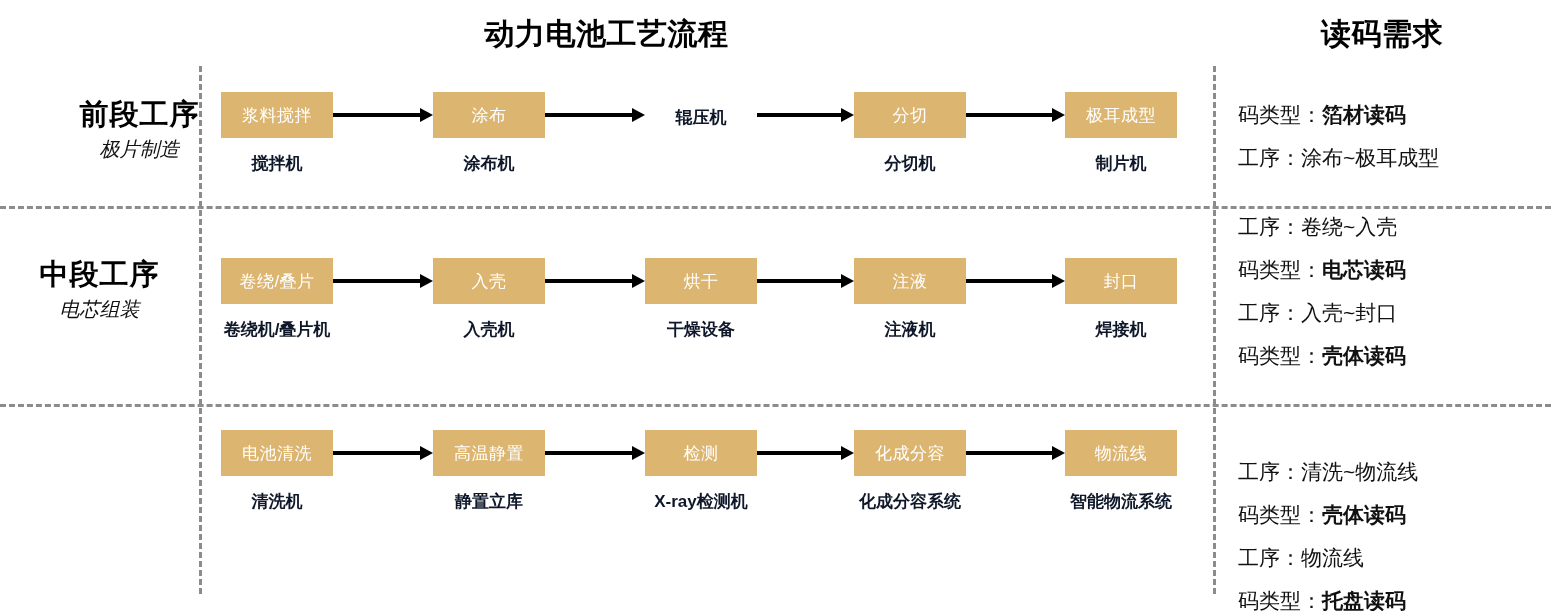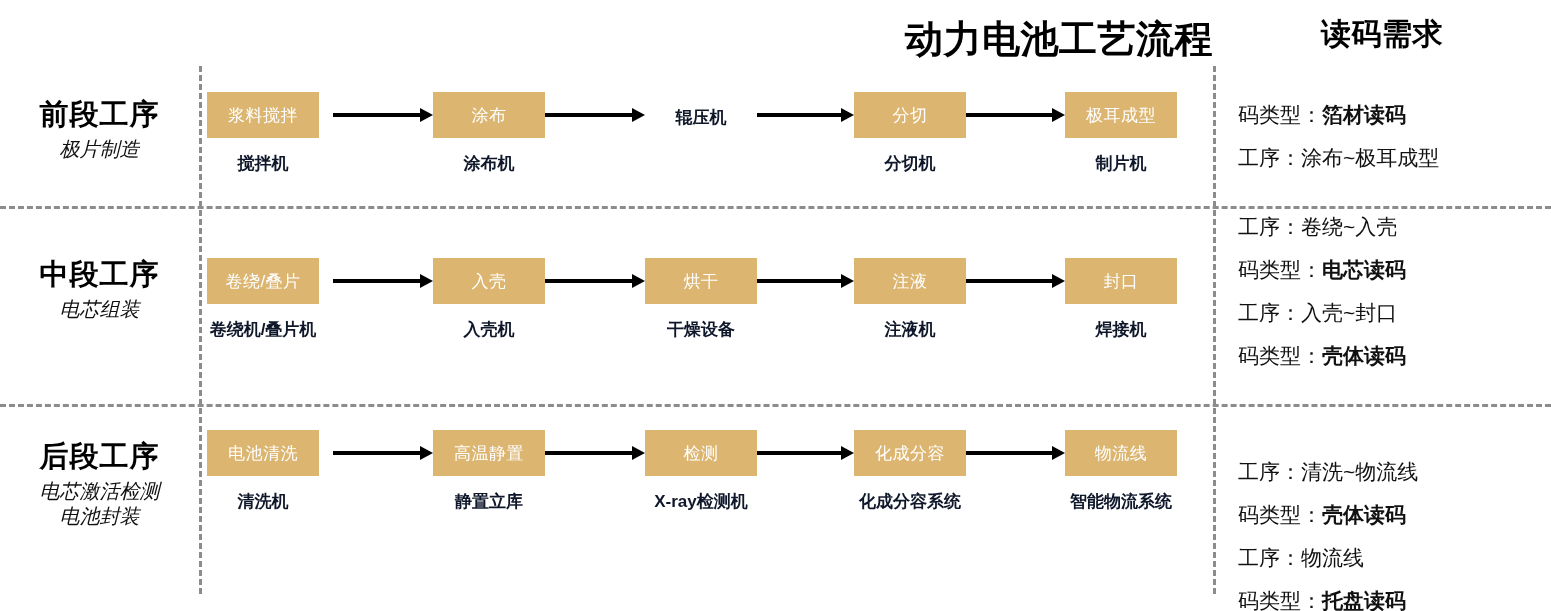--- a/index.html
+++ b/index.html
@@ -8,21 +8,21 @@
     font-family:"Liberation Sans","DejaVu Sans",sans-serif;
     color:#111111;overflow:hidden;position:relative;
   }
   #root{position:relative;width:1551px;height:611px;}
 
   
   .hdr{
     position:absolute;font-weight:bold;color:#000;
     letter-spacing:0.5px;white-space:nowrap;
   }
-  #flow-title{left:0;top:14px;width:1213px;text-align:right;font-size:38px;}
+  #flow-title{left:0;top:14px;width:1213px;text-align:center;font-size:30px;}
   #req-title{left:1213px;top:14px;width:338px;text-align:center;font-size:30px;}
 
   
   .vdiv{
     position:absolute;width:0;border-left:3px dashed #8c8c8c;
   }
   #vdiv-left{left:199px;top:66px;height:528px;}
   #vdiv-right{left:1213px;top:66px;height:528px;}
   .hdiv{
     position:absolute;left:0;width:1551px;height:0;
@@ -33,21 +33,21 @@
 
   
   .stage{position:absolute;left:0;width:199px;text-align:center;}
   .stage-title{
     font-size:29px;font-weight:bold;color:#000;letter-spacing:1px;
     line-height:1.15;
   }
   .stage-sub{
     font-size:20px;color:#111;line-height:1.25;margin-top:6px;font-style:italic;
   }
-  #stage-1{top:98px;}
+  #stage-1{top:98px;padding-left:40px;}
   #stage-2{top:258px;}
   #stage-3{top:440px;}
 
   
   .flowrow{position:absolute;left:199px;width:1014px;height:120px;}
   #flowrow-1{top:92px;}
   #flowrow-2{top:258px;}
   #flowrow-3{top:430px;}
 
   .node{position:absolute;top:0;width:112px;}
@@ -55,21 +55,21 @@
     width:112px;height:46px;background:#dcb570;
     display:flex;align-items:center;justify-content:center;
     color:#ffffff;font-size:17px;font-weight:normal;
     letter-spacing:0.5px;white-space:nowrap;box-sizing:border-box;
   }
   .node-caption{
     margin-top:14px;width:112px;text-align:center;
     font-size:17px;font-weight:bold;color:#0f172a;white-space:nowrap;
   }
   
-  .n0{left:8px;}
+  .n0{left:22px;}
   .n1{left:234px;}
   .n2{left:446px;}
   .n3{left:655px;}
   .n4{left:866px;}
 
   
   .arrow{position:absolute;top:16px;height:14px;}
   .arrow .shaft{
     position:absolute;left:0;top:5px;height:4px;background:#000;
   }
@@ -211,25 +211,20 @@
       <span>码类型：</span><span class="rv">电芯读码</span>
     </div>
     <div class="req-line">
       <span>工序：</span><span>入壳~封口</span>
     </div>
     <div class="req-line">
       <span>码类型：</span><span class="rv">壳体读码</span>
     </div>
   </div>
 
-  <div class="stage" id="stage-3">
-    <div class="stage-title">后段工序</div>
-    <div class="stage-sub" style="white-space:pre-line">电芯激活检测
-电池封装</div>
-  </div>
 
   <div class="flowrow" id="flowrow-3">
     <div class="node n0">
       <div class="node-box">电池清洗</div>
       <div class="node-caption">清洗机</div>
     </div>
     <div class="arrow a0">
         <div class="shaft" style="width:87px"></div>
         <div class="head" style="left:87px"></div>
       </div>

